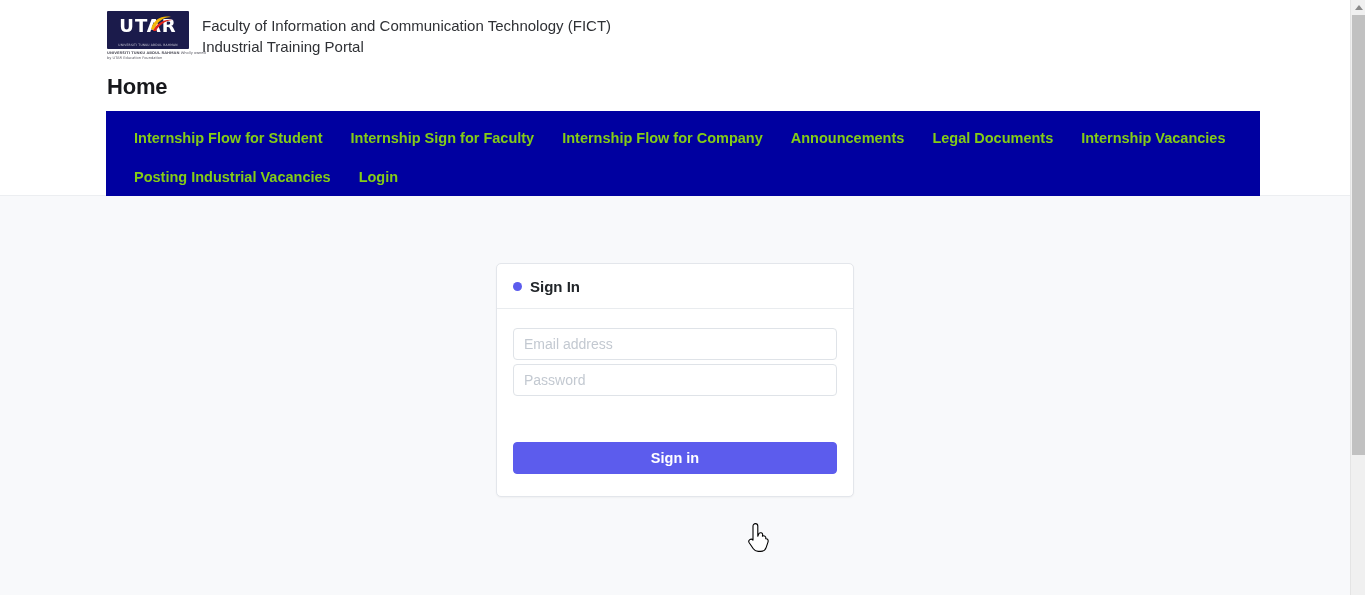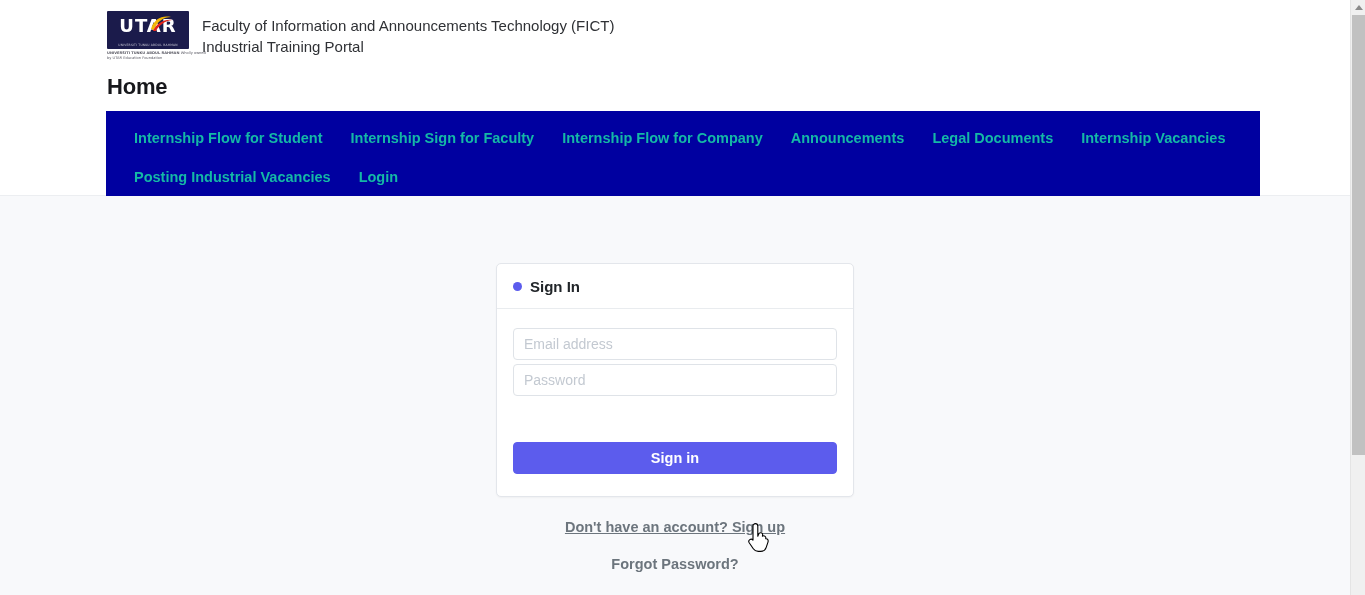--- a/index.html
+++ b/index.html
@@ -126,21 +126,21 @@
     background: #0000a0;
     padding: 8px 0 10px 0;
     box-sizing: border-box;
   }
   .nav-row {
     display: flex;
     flex-wrap: wrap;
     padding-left: 14px;
   }
   .nav-item {
-    color: #14b8a6;
+    color: #84cc16;
     font-size: 14.5px;
     font-weight: 700;
     padding: 11px 14px;
     line-height: 17px;
     white-space: nowrap;
     cursor: pointer;
     font-family: "Liberation Sans", sans-serif;
   }
 
   
@@ -307,21 +307,21 @@
           </svg>
           <div class="logo-subtext">UNIVERSITI TUNKU ABDUL RAHMAN</div>
         </div>
         <div class="logo-caption">
           <span>UNIVERSITI TUNKU ABDUL RAHMAN</span>
           <span class="thin">Wholly owned by UTAR Education Foundation</span>
         </div>
       </div>
 
       <div class="brand-text">
-        <div class="brand-line">Faculty of Information and Announcements Technology (FICT)</div>
+        <div class="brand-line">Faculty of Information and Communication Technology (FICT)</div>
         <div class="brand-line">Industrial Training Portal</div>
       </div>
 
     </div>
 
     <div class="page-title">Home</div>
 
     <nav class="navbar">
       <div class="nav-row">
         <div class="nav-item">Internship Flow for Student</div>
@@ -346,24 +346,20 @@
         <span class="dot"></span>
         <span class="card-title">Sign In</span>
       </div>
       <div class="card-body">
         <input class="field" type="email" placeholder="Email address" style="">
         <input class="field" type="password" placeholder="Password" style="">
         <button class="signin-btn">Sign in</button>
       </div>
     </div>
 
-    <div class="below-links">
-      <a class="link-signup" href="#">Don't have an account? Sign up</a>
-      <a class="link-forgot" href="#">Forgot Password?</a>
-    </div>
 
   </div>
 </div>
 
 <div id="scrollbar">
   <div class="sb-arrow">
       <div class="tri"></div>
     </div>
   <div class="sb-thumb"></div>
 </div>

